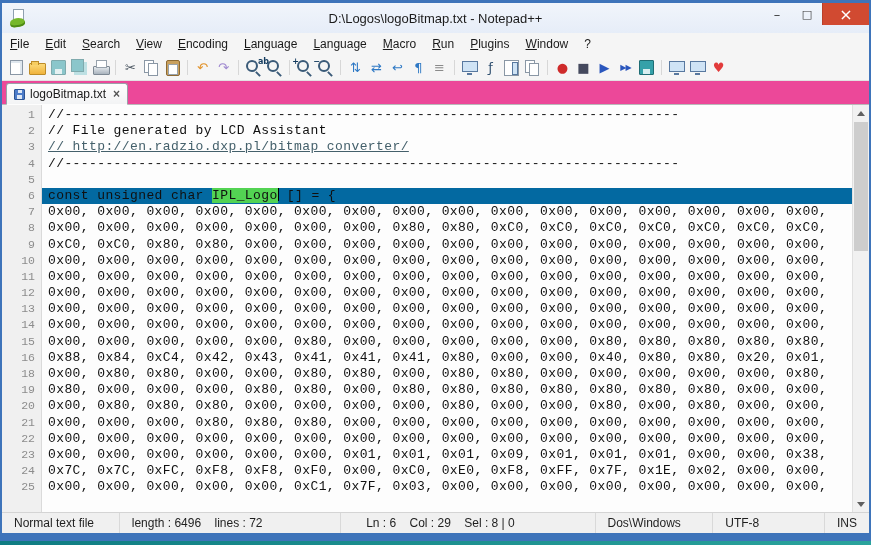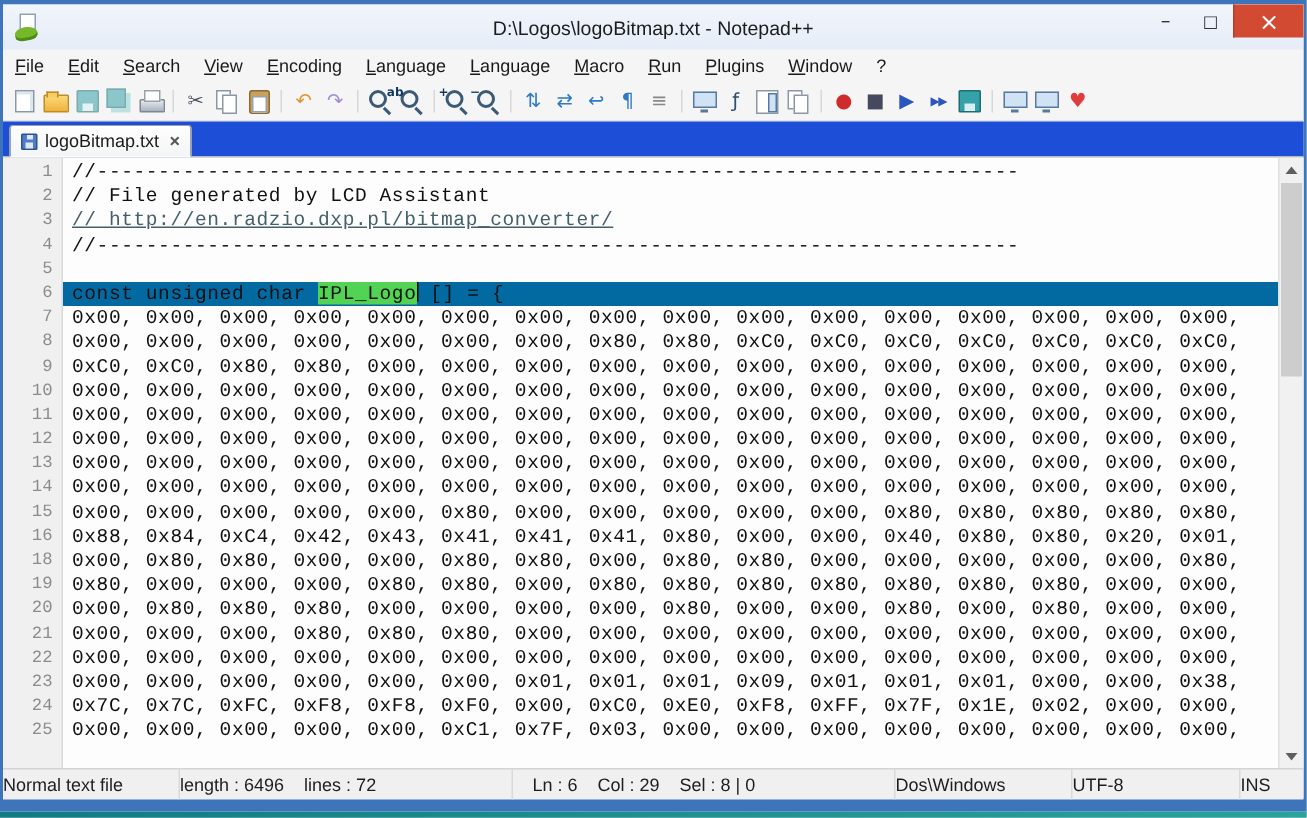--- a/index.html
+++ b/index.html
@@ -61,21 +61,21 @@
     background:#3a5a78;transform:rotate(45deg);}
   .i-find .gl{position:absolute;top:0;right:16px;font-size:8px;font-weight:bold;color:#123a5e;}
   .i-monitor::before{content:"";position:absolute;top:3px;left:3px;width:14px;height:9px;
     background:#cfe3f5;border:1px solid #58789f;}
   .i-monitor::after{content:"";position:absolute;bottom:3px;left:8px;width:5px;height:2px;background:#58789f;}
   .i-docmap::before{content:"";width:13px;height:14px;background:#fff;border:1px solid #8a97a5;}
   .i-docmap::after{content:"";position:absolute;right:4px;top:4px;width:4px;height:11px;
     background:#cfe3f5;border:1px solid #58789f;}
 
   
-  .tabbar{height:24px;background:#1d4ed8;border-bottom:1px solid #b9b9b9;display:flex;align-items:flex-end;}
+  .tabbar{height:24px;background:#ec4899;border-bottom:1px solid #b9b9b9;display:flex;align-items:flex-end;}
   .tab{display:flex;align-items:center;height:22px;margin-left:4px;margin-bottom:-1px;padding:0 7px;
     background:linear-gradient(#fefefe,#f3f4f5);border:1px solid #9aa1a8;border-bottom:1px solid #fdfdfd;
     border-radius:3px 3px 0 0;font-size:12px;color:#1a1a1a;}
   .tab-floppy{position:relative;width:11px;height:11px;background:#4d7cc9;border:1px solid #2d5392;
     border-radius:1px;margin-right:5px;flex:0 0 auto;}
   .tab-floppy::before{content:"";position:absolute;left:3px;top:0;width:4px;height:3px;background:#dfe8f5;}
   .tab-floppy::after{content:"";position:absolute;left:2px;bottom:0;width:5px;height:4px;background:#dfe8f5;}
   .tab-close{margin-left:7px;color:#555;font-size:12px;font-weight:bold;line-height:1;}
 
   
@@ -95,21 +95,21 @@
   .scrollbar{position:absolute;right:0;top:0;bottom:0;width:17px;background:#f1f1f1;border-left:1px solid #e0e0e0;}
   .sb-btn{position:absolute;left:0;right:0;height:16px;display:flex;align-items:center;justify-content:center;}
   .sb-btn.up{top:0;} .sb-btn.down{bottom:0;}
   .sb-btn.up::before{content:"";border:4px solid transparent;border-bottom:5px solid #5f5f5f;margin-top:-4px;}
   .sb-btn.down::before{content:"";border:4px solid transparent;border-top:5px solid #5f5f5f;margin-bottom:-4px;}
   .sb-thumb{position:absolute;left:1px;right:1px;top:17px;height:129px;background:#cdcdcd;}
 
   
   .statusbar{height:21px;background:#f0f0f0;border-top:1px solid #d4d4d4;display:flex;
     align-items:stretch;font-size:12px;color:#1e1e1e;}
-  .cell{display:flex;align-items:center;white-space:pre;padding:0 0;border-right:1px solid #d9d9d9;}
+  .cell{display:flex;align-items:center;white-space:pre;padding:0 12px;border-right:1px solid #d9d9d9;}
   .c-doc{width:118px;} .c-len{width:222px;} .c-pos{width:242px;margin-left:13px;}
   .c-eol{width:118px;} .c-enc{width:112px;} .c-ins{flex:1;border-right:none;text-align:right;}
 </style>
 </head>
 <body>
 
 <div class="window">
 
   <div class="titlebar">
     <span class="app-icon">

